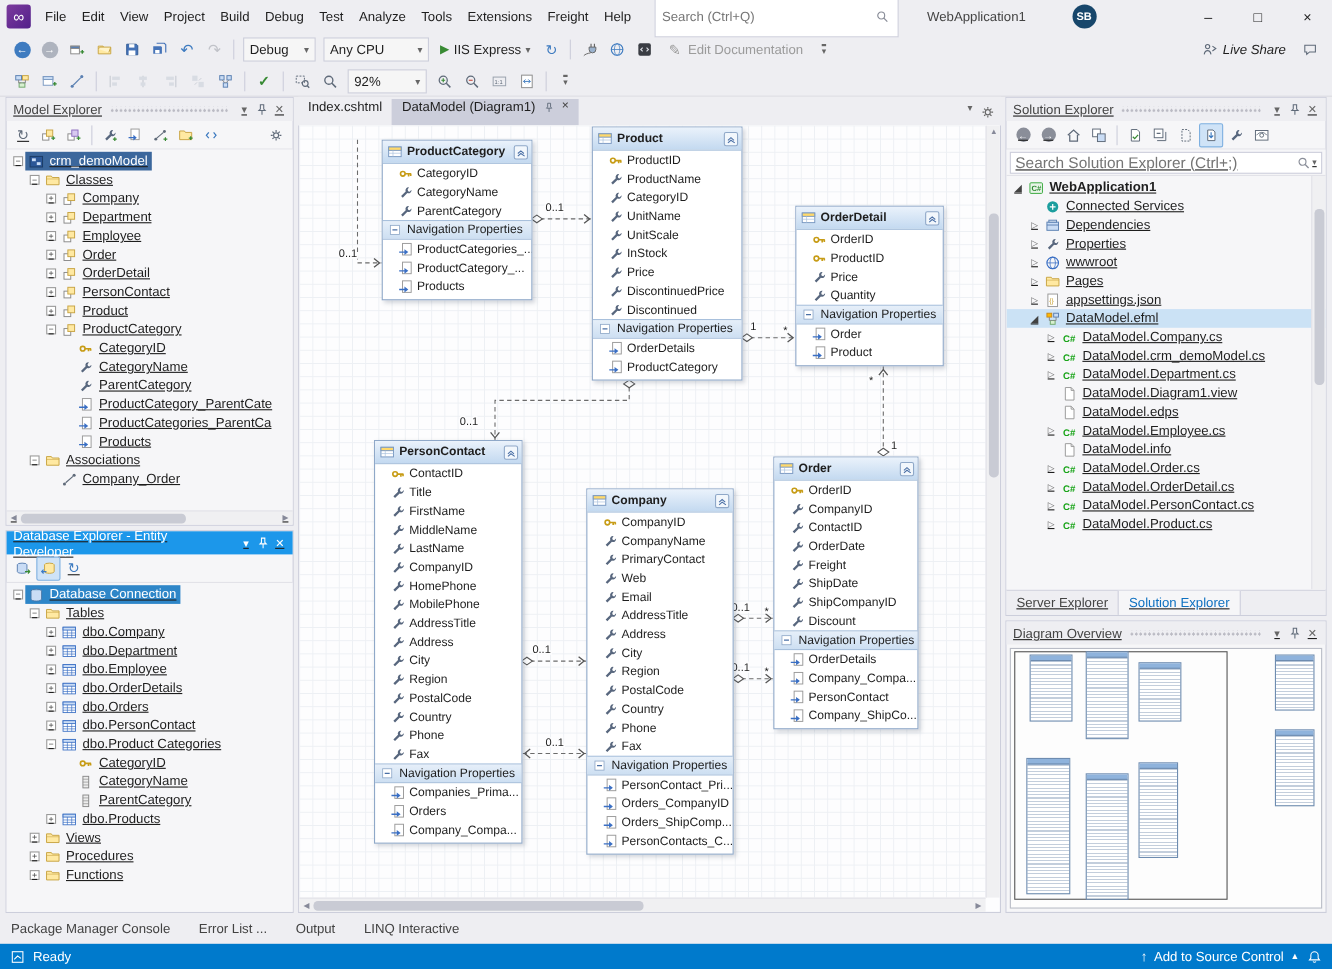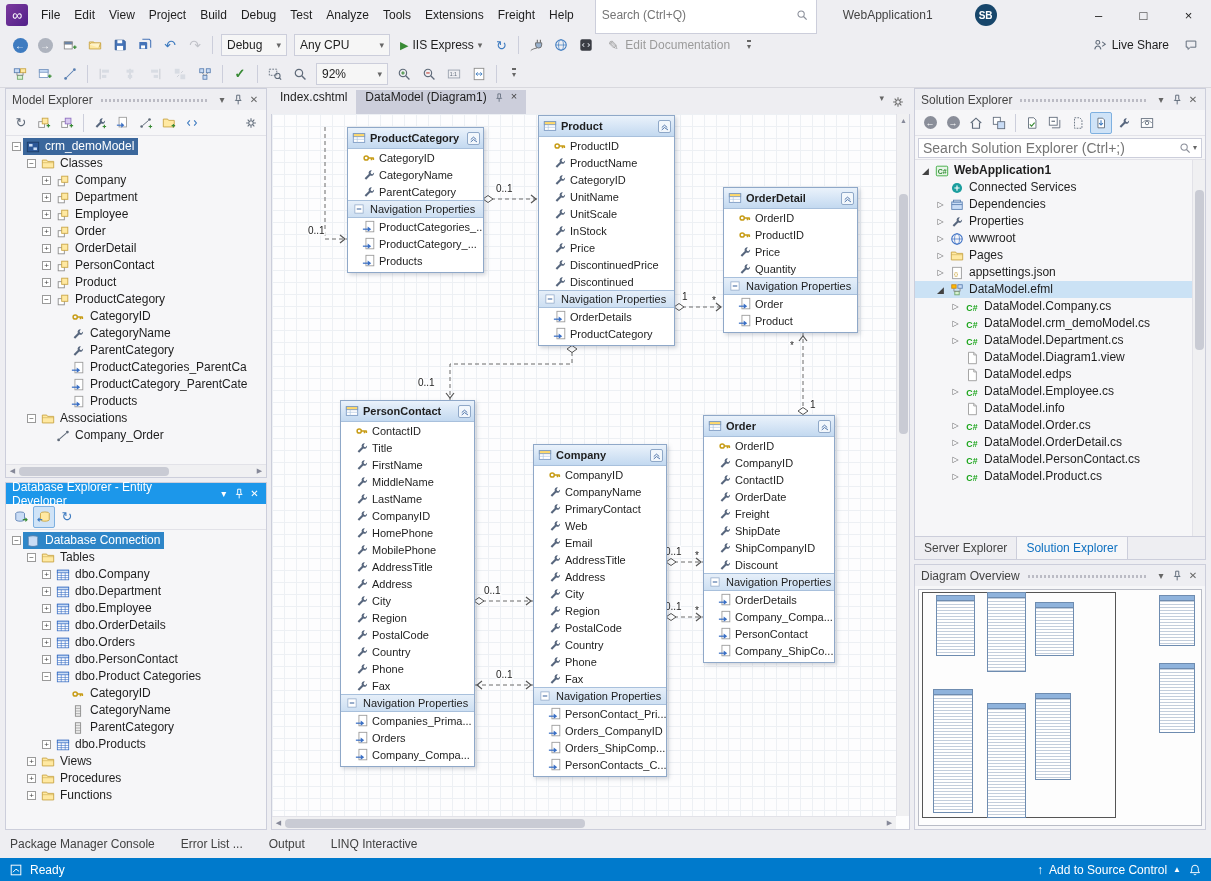--- a/index.html
+++ b/index.html
@@ -30,34 +30,34 @@
   .tbtn.dis { opacity:.4; }
   .tbsep { width:1px; height:18px; background:#CCCEDB; margin:0 4px; }
   .tbsel { height:22px; border:1px solid #CCCEDB; background:#F6F6F6; display:flex; align-items:center; padding:0 5px; margin:0 3px; }
   .tbsel .lab { flex:1; }
   .tbsel .car { color:#666; font-size:9px; margin-left:6px; }
   .runbtn { display:flex; align-items:center; gap:4px; padding:0 6px; height:24px; }
   .runbtn .lab { color:#1E1E1E; }
   .runbtn .car { font-size:9px; color:#666; }
   .txtbtn { display:flex; align-items:center; gap:4px; padding:0 6px; height:24px; color:#1E1E1E; }
   .txtbtn.dis { color:#9B9B9B; }
-  .tb-right { margin-left:auto; display:flex; align-items:center; gap:4px; }
+  .tb-right { margin-left:auto; display:flex; align-items:center; gap:4px;font-style:italic; }
   .g { line-height:1; display:inline-block; }
   .cir { display:inline-flex; width:15px; height:15px; border-radius:50%; color:#fff; font-size:10px; align-items:center; justify-content:center; }
   .ovf { border-top:2px solid #666; padding-top:1px; font-size:8px; color:#666; line-height:1; }
   .icn { display:inline-flex; width:16px; height:16px; align-items:center; justify-content:center; }
   .icn svg { display:block; }
 
   
   .main { flex:1; display:flex; padding:0 5px; gap:4px; background:#EEEEF2; min-height:0; }
   .col-left { width:262px; display:flex; flex-direction:column; gap:4px; }
   .col-center { flex:1; display:flex; flex-direction:column; min-width:0; }
   .col-right { width:292px; display:flex; flex-direction:column; gap:4px; }
 
-  .panel { background:#F6F6F8; border:1px solid #CCCEDB; display:flex; flex-direction:column; min-height:0; }
+  .panel { background:#F6F6F8; border:1px solid #CCCEDB; display:flex; flex-direction:column; min-height:0;text-decoration:underline; }
   .phead { height:21px; display:flex; align-items:center; padding:0 4px 0 6px; background:#EEEEF2; color:#444; flex:none; }
   .phead .grip { flex:1; height:5px; margin:0 7px; background-image:radial-gradient(#BBBBC4 1px, transparent 1.2px); background-size:4px 5px; background-position:0 1px; }
   .phead .hic { width:16px; height:16px; display:flex; align-items:center; justify-content:center; color:#666; font-size:10px; }
   .phead.active { background:#1C97EA; color:#fff; }
   .phead.active .grip { background-image:radial-gradient(rgba(255,255,255,.55) 1px, transparent 1.2px); }
   .phead.active .hic { color:#fff; }
   .phead.active .hic svg path { stroke:#fff; }
   .ptools { height:26px; display:flex; align-items:center; padding:0 4px; gap:1px; border-bottom:1px solid #E2E2E8; flex:none; }
   .ptools .tbtn { width:22px; height:22px; }
   .push { margin-left:auto; }
@@ -726,34 +726,34 @@
             <div class="row" style="padding-left: 49px;">
               <span class="exp"></span>
               <span class="wrap">
                 <span class="icn">
                   <svg viewBox="0 0 16 16" width="14" height="14">
                     <rect x="4.5" y="1.5" width="9" height="12" fill="#fff" stroke="#9A9A9A"></rect>
                     <path d="M1 10.5h7.5" stroke="#3A6FC4" stroke-width="1.4"></path>
                     <path d="M6.5 7.5l4 3-4 3z" fill="#3A6FC4"></path>
                   </svg>
                 </span>
-                <span class="lab">ProductCategories_ParentCa</span>
+                <span class="lab">ProductCategory_ParentCate</span>
               </span>
             </div>
             <div class="row" style="padding-left: 49px;">
               <span class="exp"></span>
               <span class="wrap">
                 <span class="icn">
                   <svg viewBox="0 0 16 16" width="14" height="14">
                     <rect x="4.5" y="1.5" width="9" height="12" fill="#fff" stroke="#9A9A9A"></rect>
                     <path d="M1 10.5h7.5" stroke="#3A6FC4" stroke-width="1.4"></path>
                     <path d="M6.5 7.5l4 3-4 3z" fill="#3A6FC4"></path>
                   </svg>
                 </span>
-                <span class="lab">ProductCategory_ParentCate</span>
+                <span class="lab">ProductCategories_ParentCa</span>
               </span>
             </div>
             <div class="row" style="padding-left: 49px;">
               <span class="exp"></span>
               <span class="wrap">
                 <span class="icn">
                   <svg viewBox="0 0 16 16" width="14" height="14">
                     <rect x="4.5" y="1.5" width="9" height="12" fill="#fff" stroke="#9A9A9A"></rect>
                     <path d="M1 10.5h7.5" stroke="#3A6FC4" stroke-width="1.4"></path>
                     <path d="M6.5 7.5l4 3-4 3z" fill="#3A6FC4"></path>

